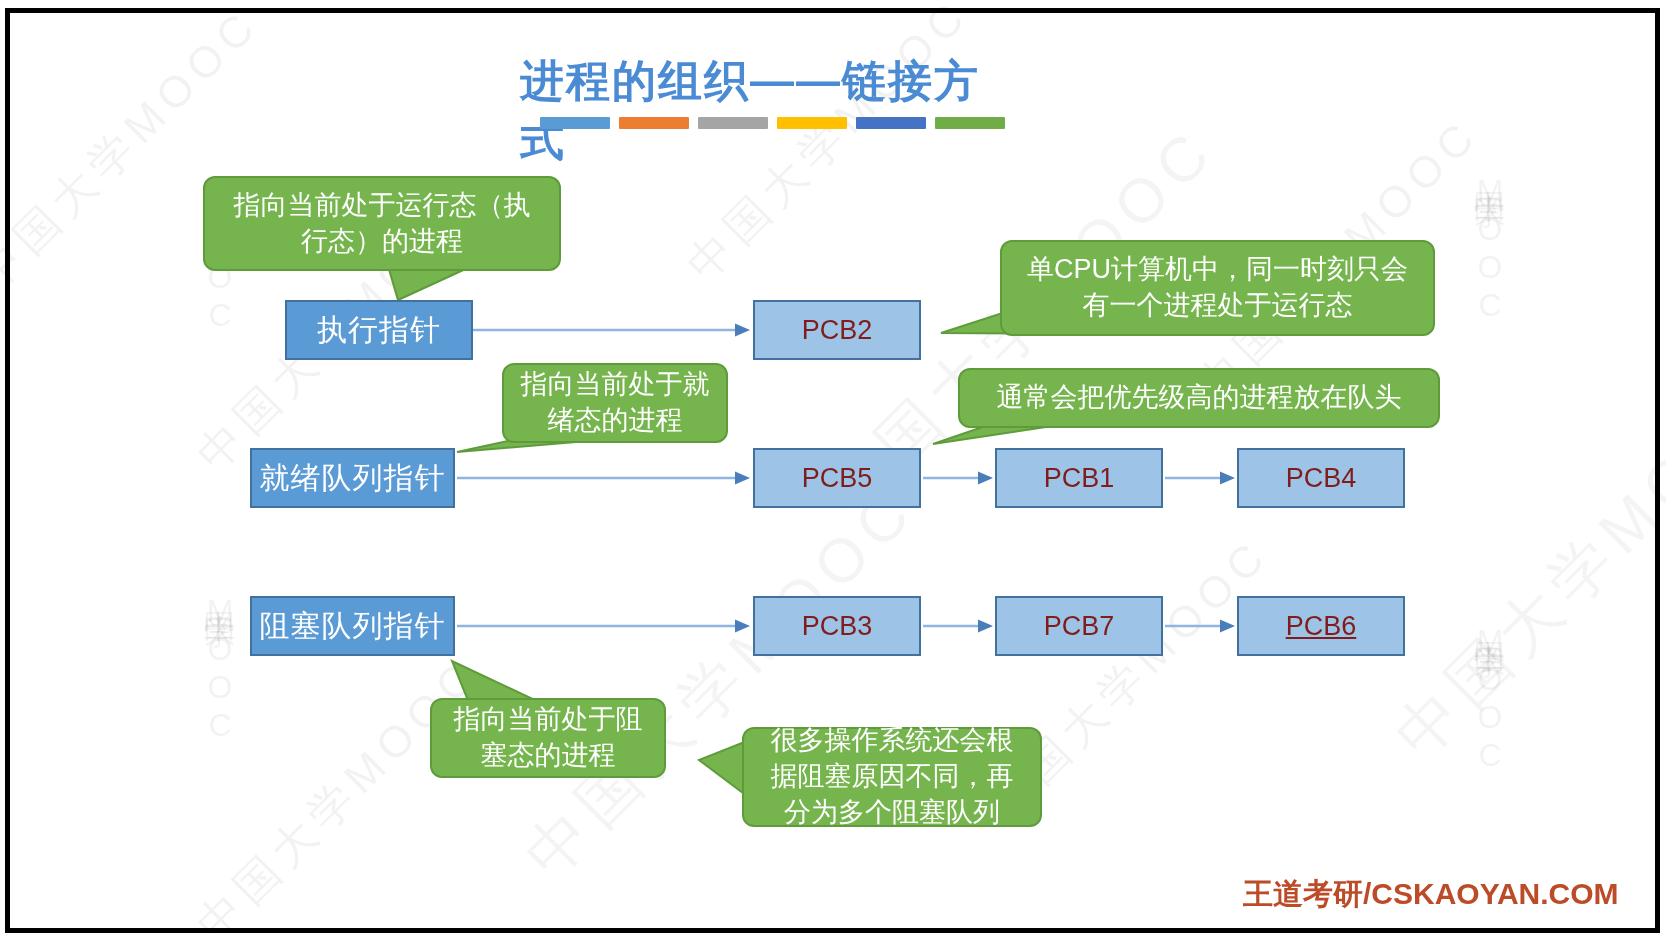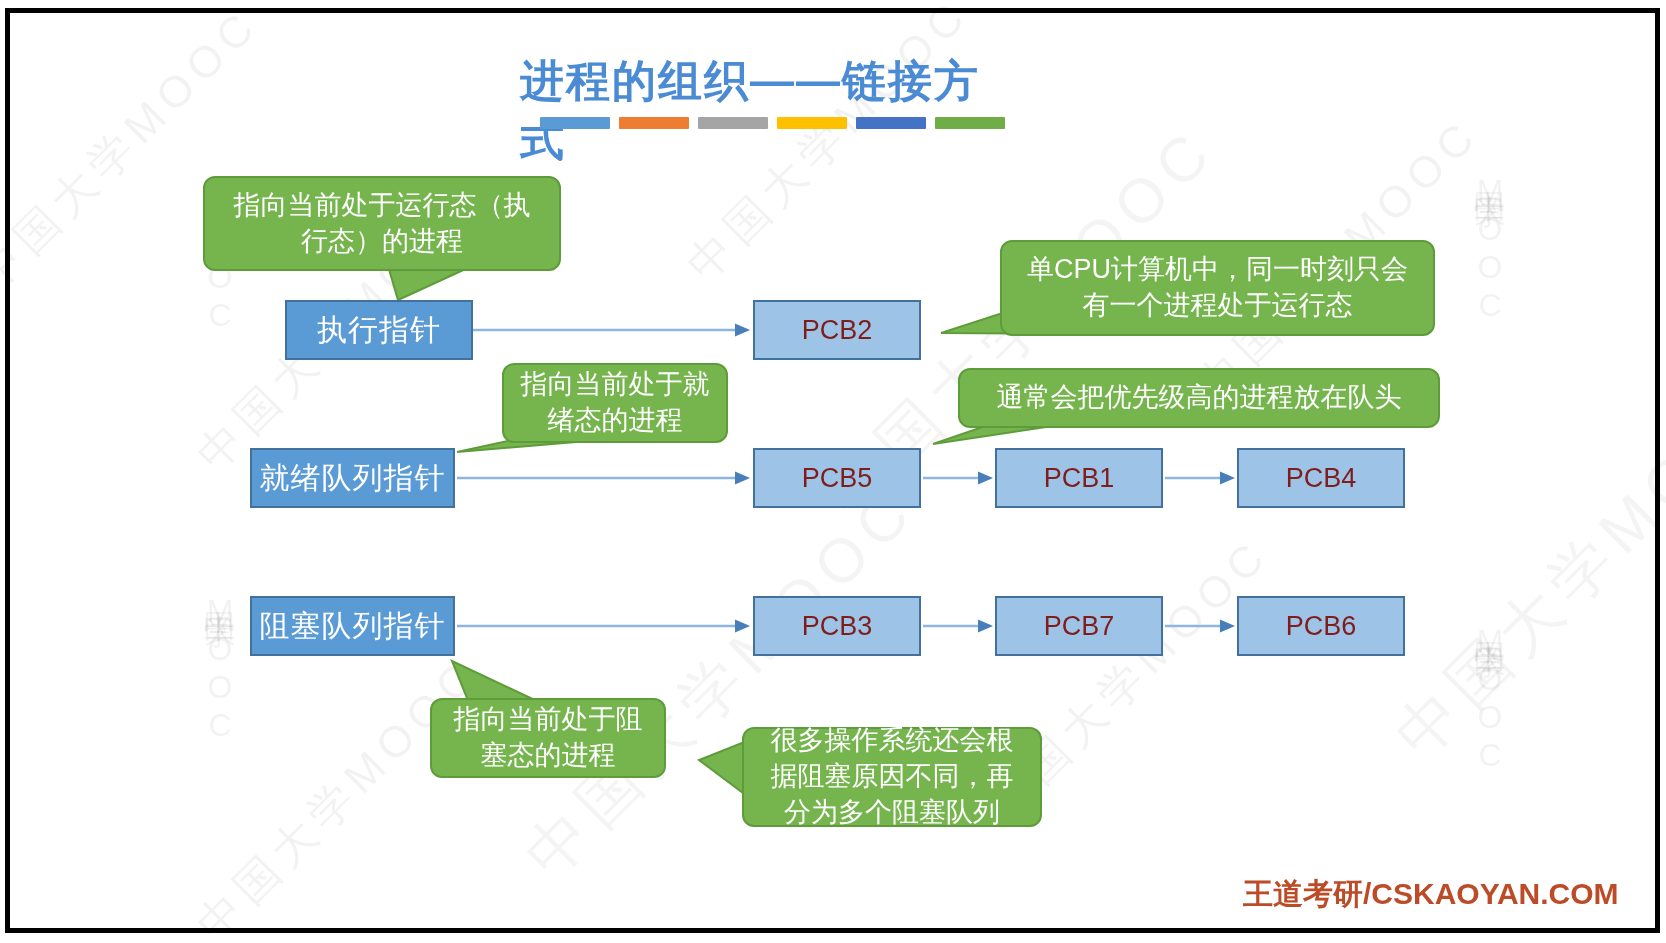--- a/index.html
+++ b/index.html
@@ -156,20 +156,20 @@
   </div>
   <div class="pcb-box" style="left:1237px;top:448px;">
     <span>PCB4</span>
   </div>
   <div class="pcb-box" style="left:753px;top:596px;">
     <span>PCB3</span>
   </div>
   <div class="pcb-box" style="left:995px;top:596px;">
     <span>PCB7</span>
   </div>
-  <div class="pcb-box" style="left:1237px;top:596px;">
+  <div class="pcb-box" style="left:1237px;top:596px;text-decoration:underline;">
     <span>PCB6</span>
   </div>
 
   <div class="footer">王道考研/CSKAOYAN.COM</div>
 
   <div class="frame"></div>
 </div>
 
 </body></html>

